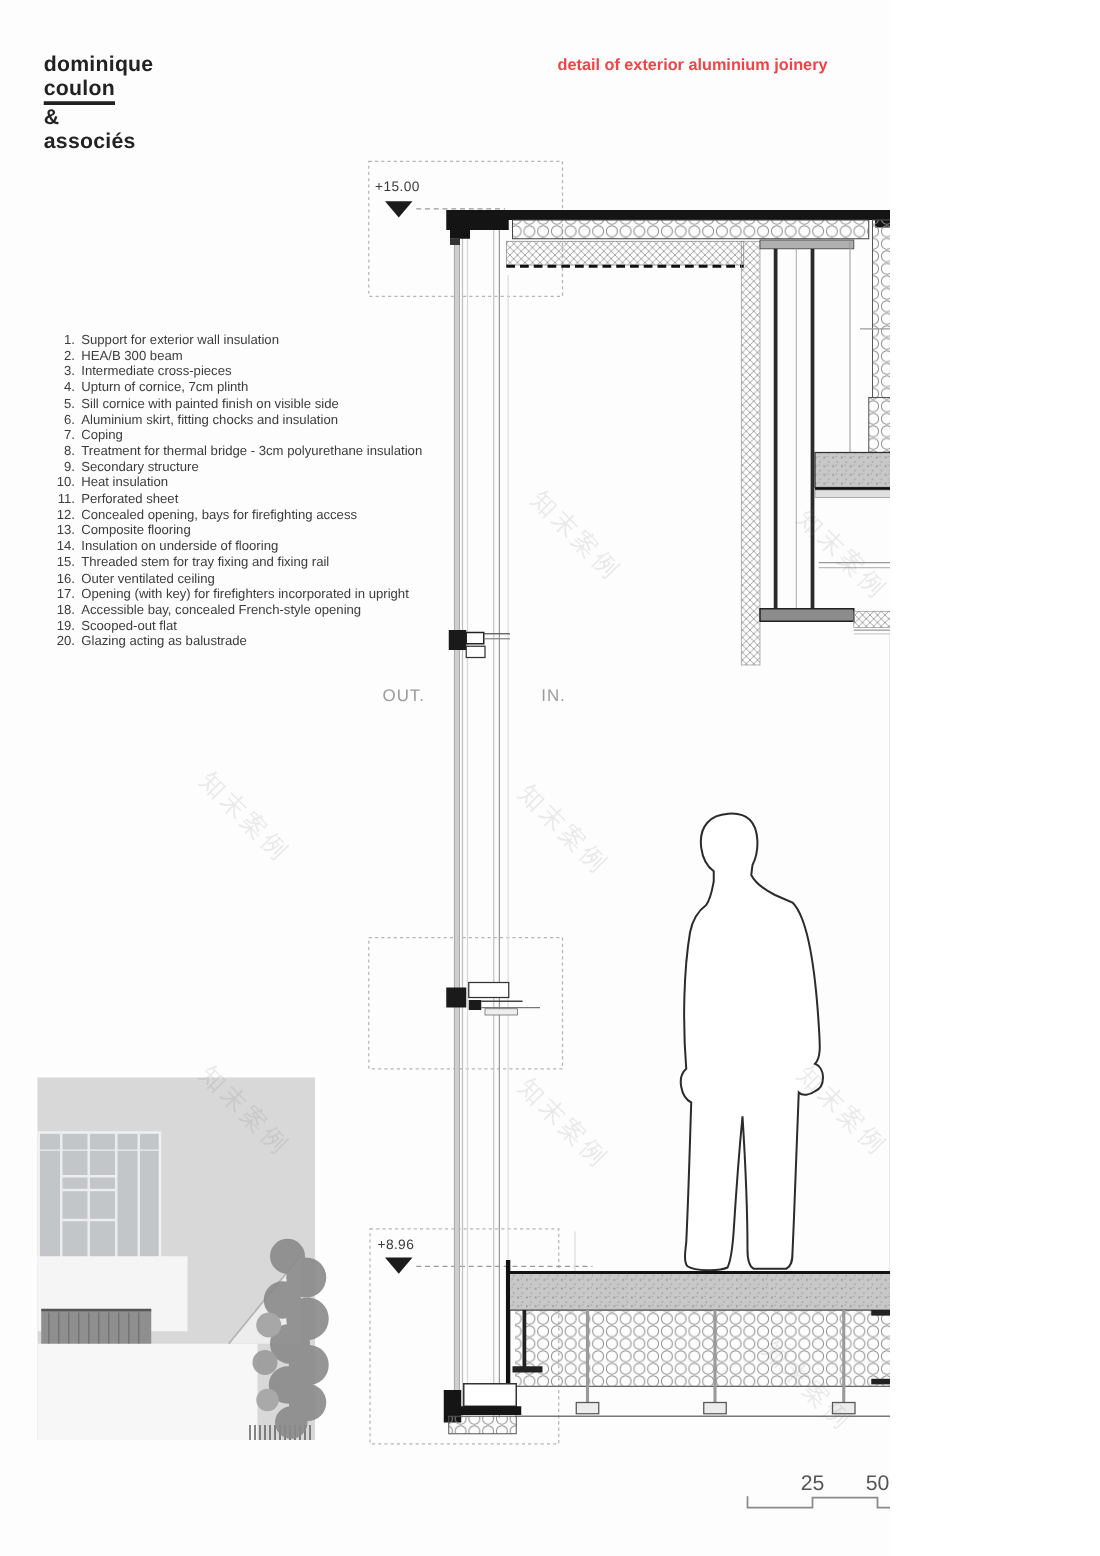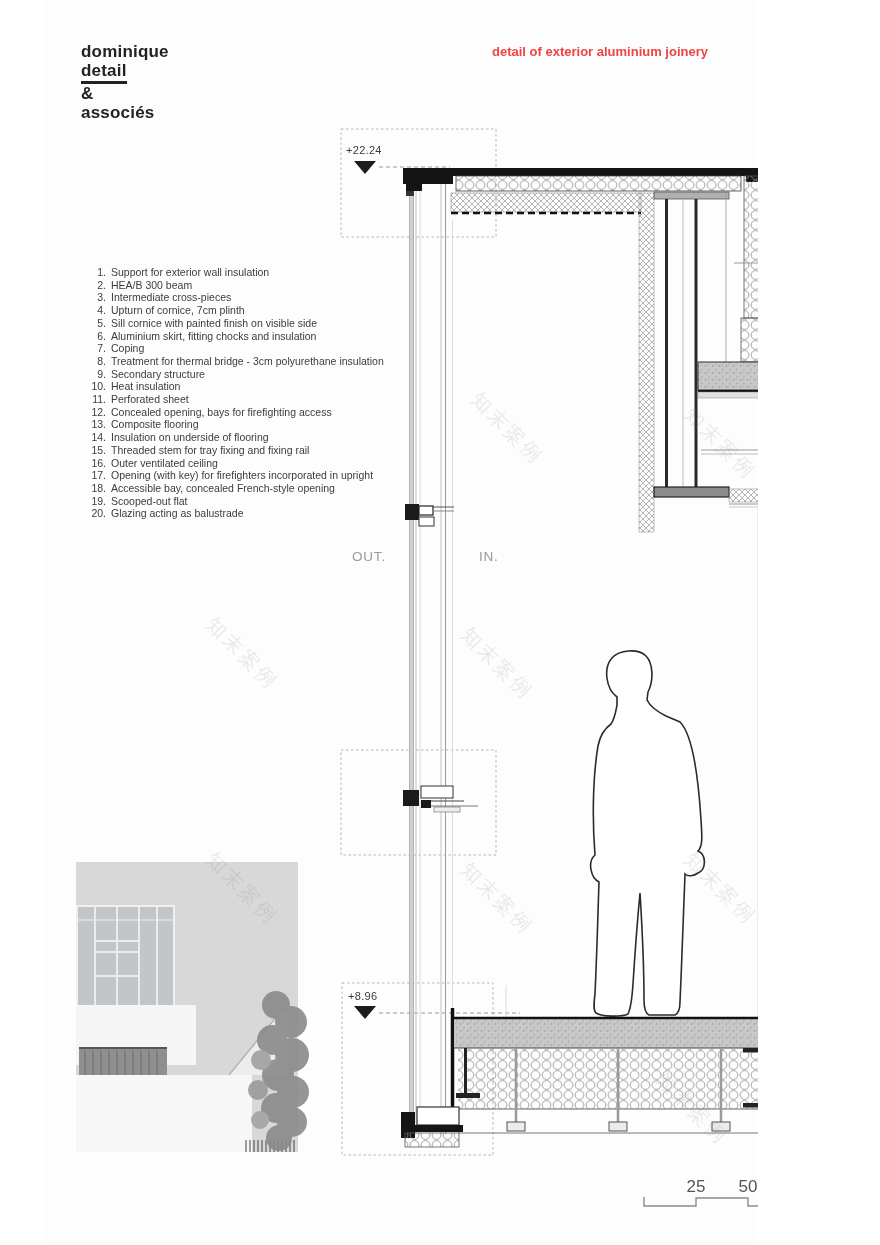--- a/index.html
+++ b/index.html
@@ -1,17 +1,17 @@
 <!DOCTYPE html>
 <html><head>
 <meta charset="utf-8">
 <style>
   html,body{margin:0;padding:0;background:#fff;}
   .page{position:relative;width:712px;height:1245px;background:#fdfdfd;overflow:hidden;
-        font-family:"Liberation Sans",sans-serif;color:#2a2a2a;margin-left:46px;}
+        font-family:"Liberation Sans",sans-serif;color:#2a2a2a;}
   .abs{position:absolute;}
   
   .logo{left:35px;top:42px;font-size:17px;font-weight:bold;line-height:19px;letter-spacing:.2px;color:#222;}
   .logo .ul{display:inline-block;border-bottom:3px solid #222;padding-bottom:1px;}
   .sheet-title{right:50px;top:44px;font-size:13px;font-weight:bold;color:#ef4444;}
   
   .legend{left:38px;top:266px;font-size:10.5px;line-height:12.7px;color:#3c3c3c;}
   .lrow{display:flex;}
   .lnum{width:22px;text-align:right;margin-right:5px;flex:none;}
   
@@ -227,21 +227,21 @@
         <circle cx="212" cy="1090" r="10" fill="#9a9a9a"></circle>
           <circle cx="214" cy="1120" r="9" fill="#a5a5a5"></circle>
       </g>
     </g>
 
     <polyline points="598,1197 598,1206 650,1206 650,1198 702,1198 702,1206 812,1206 812,1197" fill="none" stroke="#8a8a8a" stroke-width="1.4"></polyline>
   </svg>
 
   <div class="abs logo">
     <div>dominique</div>
-    <div><span class="ul">detail</span></div>
+    <div><span class="ul">coulon</span></div>
     <div>&amp;</div>
     <div>associés</div>
   </div>
 
   <div class="abs sheet-title">detail of exterior aluminium joinery</div>
 
   <div class="abs legend">
     <div class="lrow">
         <span class="lnum">1.</span>
         <span class="ltxt">Support for exterior wall insulation</span>
@@ -317,21 +317,21 @@
     <div class="lrow">
         <span class="lnum">19.</span>
         <span class="ltxt">Scooped-out flat</span>
       </div>
     <div class="lrow">
         <span class="lnum">20.</span>
         <span class="ltxt">Glazing acting as balustrade</span>
       </div>
   </div>
 
-  <div class="abs lvl" style="left:300px;top:144px;">+22.24</div>
+  <div class="abs lvl" style="left:300px;top:144px;">+15.00</div>
   <div class="abs lvl" style="left:302px;top:990px;">+8.96</div>
 
   <div class="abs zone" style="left:306px;top:549px;">OUT.</div>
   <div class="abs zone" style="left:433px;top:549px;text-align:center;">IN.</div>
 
   <div class="abs callout" style="left:842px;top:254px;">1</div>
   <div class="abs callout" style="left:840px;top:414px;">2</div>
 
   <div class="abs scale-num" style="left:638px;top:1177px;width:24px;">25</div>
   <div class="abs scale-num" style="left:690px;top:1177px;width:24px;">50</div>

